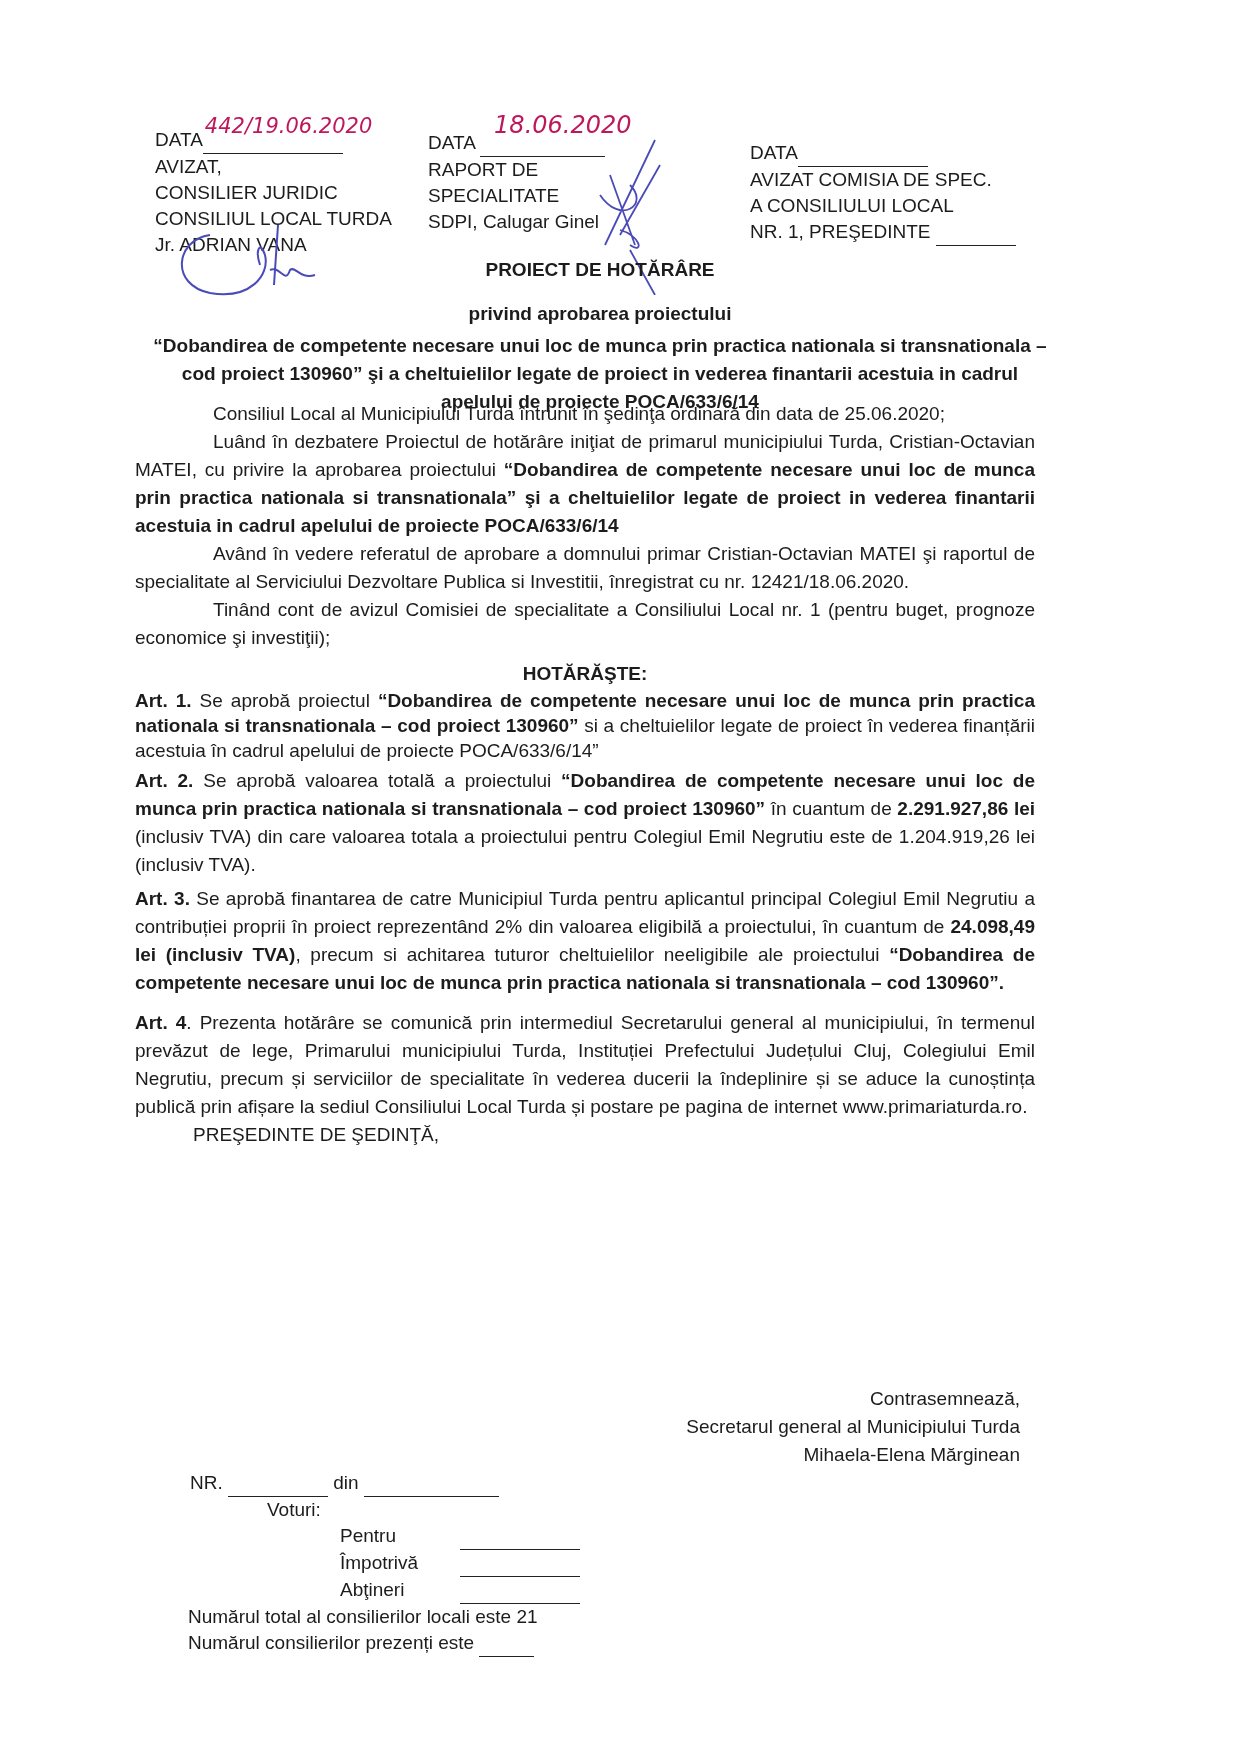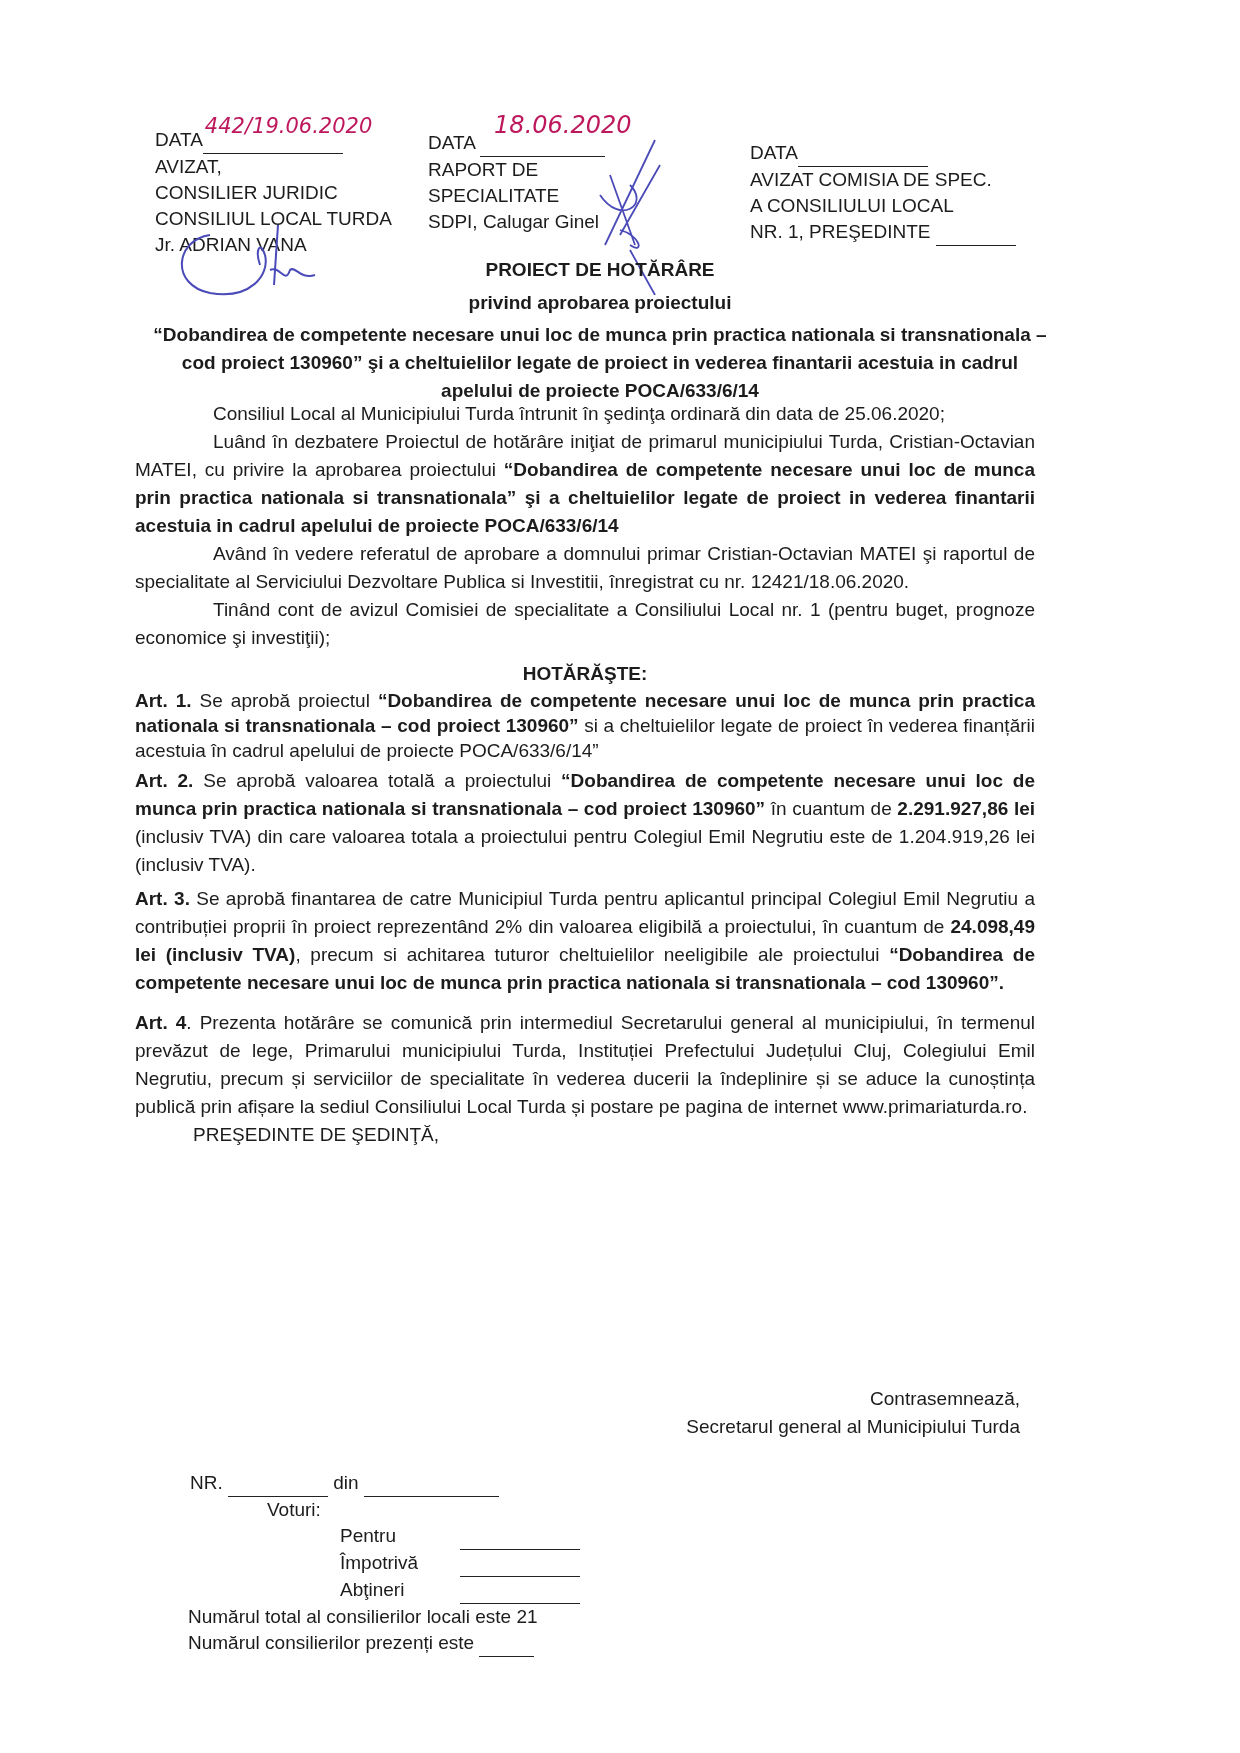--- a/index.html
+++ b/index.html
@@ -56,21 +56,21 @@
   <div>AVIZAT COMISIA  DE SPEC.</div>
   <div>A CONSILIULUI LOCAL</div>
   <div>
     <span>NR. 1, PREŞEDINTE</span>
     <span class="line" style="width:80px;">&nbsp;</span>
   </div>
 </div>
 
 <div class="abs" style="left:140px; top:256px; width:920px;">
   <div class="title">PROIECT DE HOTĂRÂRE</div>
-  <div class="title" style="margin-top:5px;">privind aprobarea proiectului</div>
+  <div class="title" style="margin-top:16px;">privind aprobarea proiectului</div>
   <div class="title" style="margin-top:4px; padding:0 4px;">“Dobandirea de competente necesare unui loc de munca prin practica nationala si transnationala – cod proiect 130960” şi a cheltuielilor legate de proiect in vederea finantarii acestuia in cadrul apelului de proiecte  POCA/633/6/14</div>
 </div>
 
 <div class="abs body" style="left:135px; top:400px; width:900px;">
   <p class="para indent">Consiliul Local al Municipiului Turda întrunit în şedinţa ordinară din data de 25.06.2020;</p>
   <p class="para indent"><span>Luând în dezbatere Proiectul de hotărâre iniţiat de primarul municipiului Turda, Cristian-Octavian MATEI, cu privire la aprobarea proiectului </span><b>“Dobandirea de competente necesare unui loc de munca prin practica nationala si transnationala” şi a cheltuielilor legate de proiect in vederea finantarii acestuia in cadrul apelului de proiecte  POCA/633/6/14</b></p>
   <p class="para indent">Având în vedere referatul de aprobare a domnului primar Cristian-Octavian MATEI şi raportul de specialitate al Serviciului Dezvoltare Publica si Investitii, înregistrat cu nr.  12421/18.06.2020.</p>
   <p class="para indent">Tinând cont de avizul Comisiei de specialitate a Consiliului Local nr. 1 (pentru buget, prognoze economice şi investiţii);</p>
 
   <div class="center" style="font-weight:bold; margin-top:8px;">HOTĂRĂŞTE:</div>
@@ -82,20 +82,21 @@
   <p class="para" style="margin-top:6px;"><b>Art. 3.</b><span> Se aprobă finantarea de catre Municipiul Turda pentru aplicantul principal Colegiul Emil Negrutiu a contribuției proprii în proiect reprezentând  2% din valoarea eligibilă a proiectului, în cuantum de </span><b>24.098,49 lei (inclusiv TVA)</b><span>, precum si achitarea tuturor cheltuielilor neeligibile ale proiectului </span><b>“Dobandirea de competente necesare unui loc de munca prin practica nationala si transnationala – cod 130960”.</b></p>
 
   <p class="para" style="margin-top:12px;"><b>Art. 4</b><span>. Prezenta hotărâre se comunică prin intermediul Secretarului general al municipiului, în termenul prevăzut de lege, Primarului municipiului Turda, Instituției Prefectului Județului Cluj, Colegiului Emil Negrutiu, precum și serviciilor de specialitate în vederea ducerii la îndeplinire și se aduce la cunoștința publică prin afișare la sediul Consiliului Local Turda și postare pe pagina de internet www.primariaturda.ro.</span></p>
 
   <div style="padding-left:58px;">PREŞEDINTE DE ŞEDINŢĂ,</div>
 </div>
 
 <div class="abs center" style="left:640px; top:1385px; width:380px; font-size:19px; line-height:28px;text-align:right;">
   <div>Contrasemnează,</div>
   <div>Secretarul general al Municipiului Turda</div>
+  <div>Mihaela-Elena Mărginean</div>
 </div>
 
 <div class="abs" style="left:190px; top:1470px; font-size:19px; line-height:26px;">
   <div>
     <span>NR.</span>
     <span class="line" style="width:100px;">&nbsp;</span>
     <span>din</span>
     <span class="line" style="width:135px;">&nbsp;</span>
   </div>
   <div style="padding-left:77px;">Voturi:</div>

